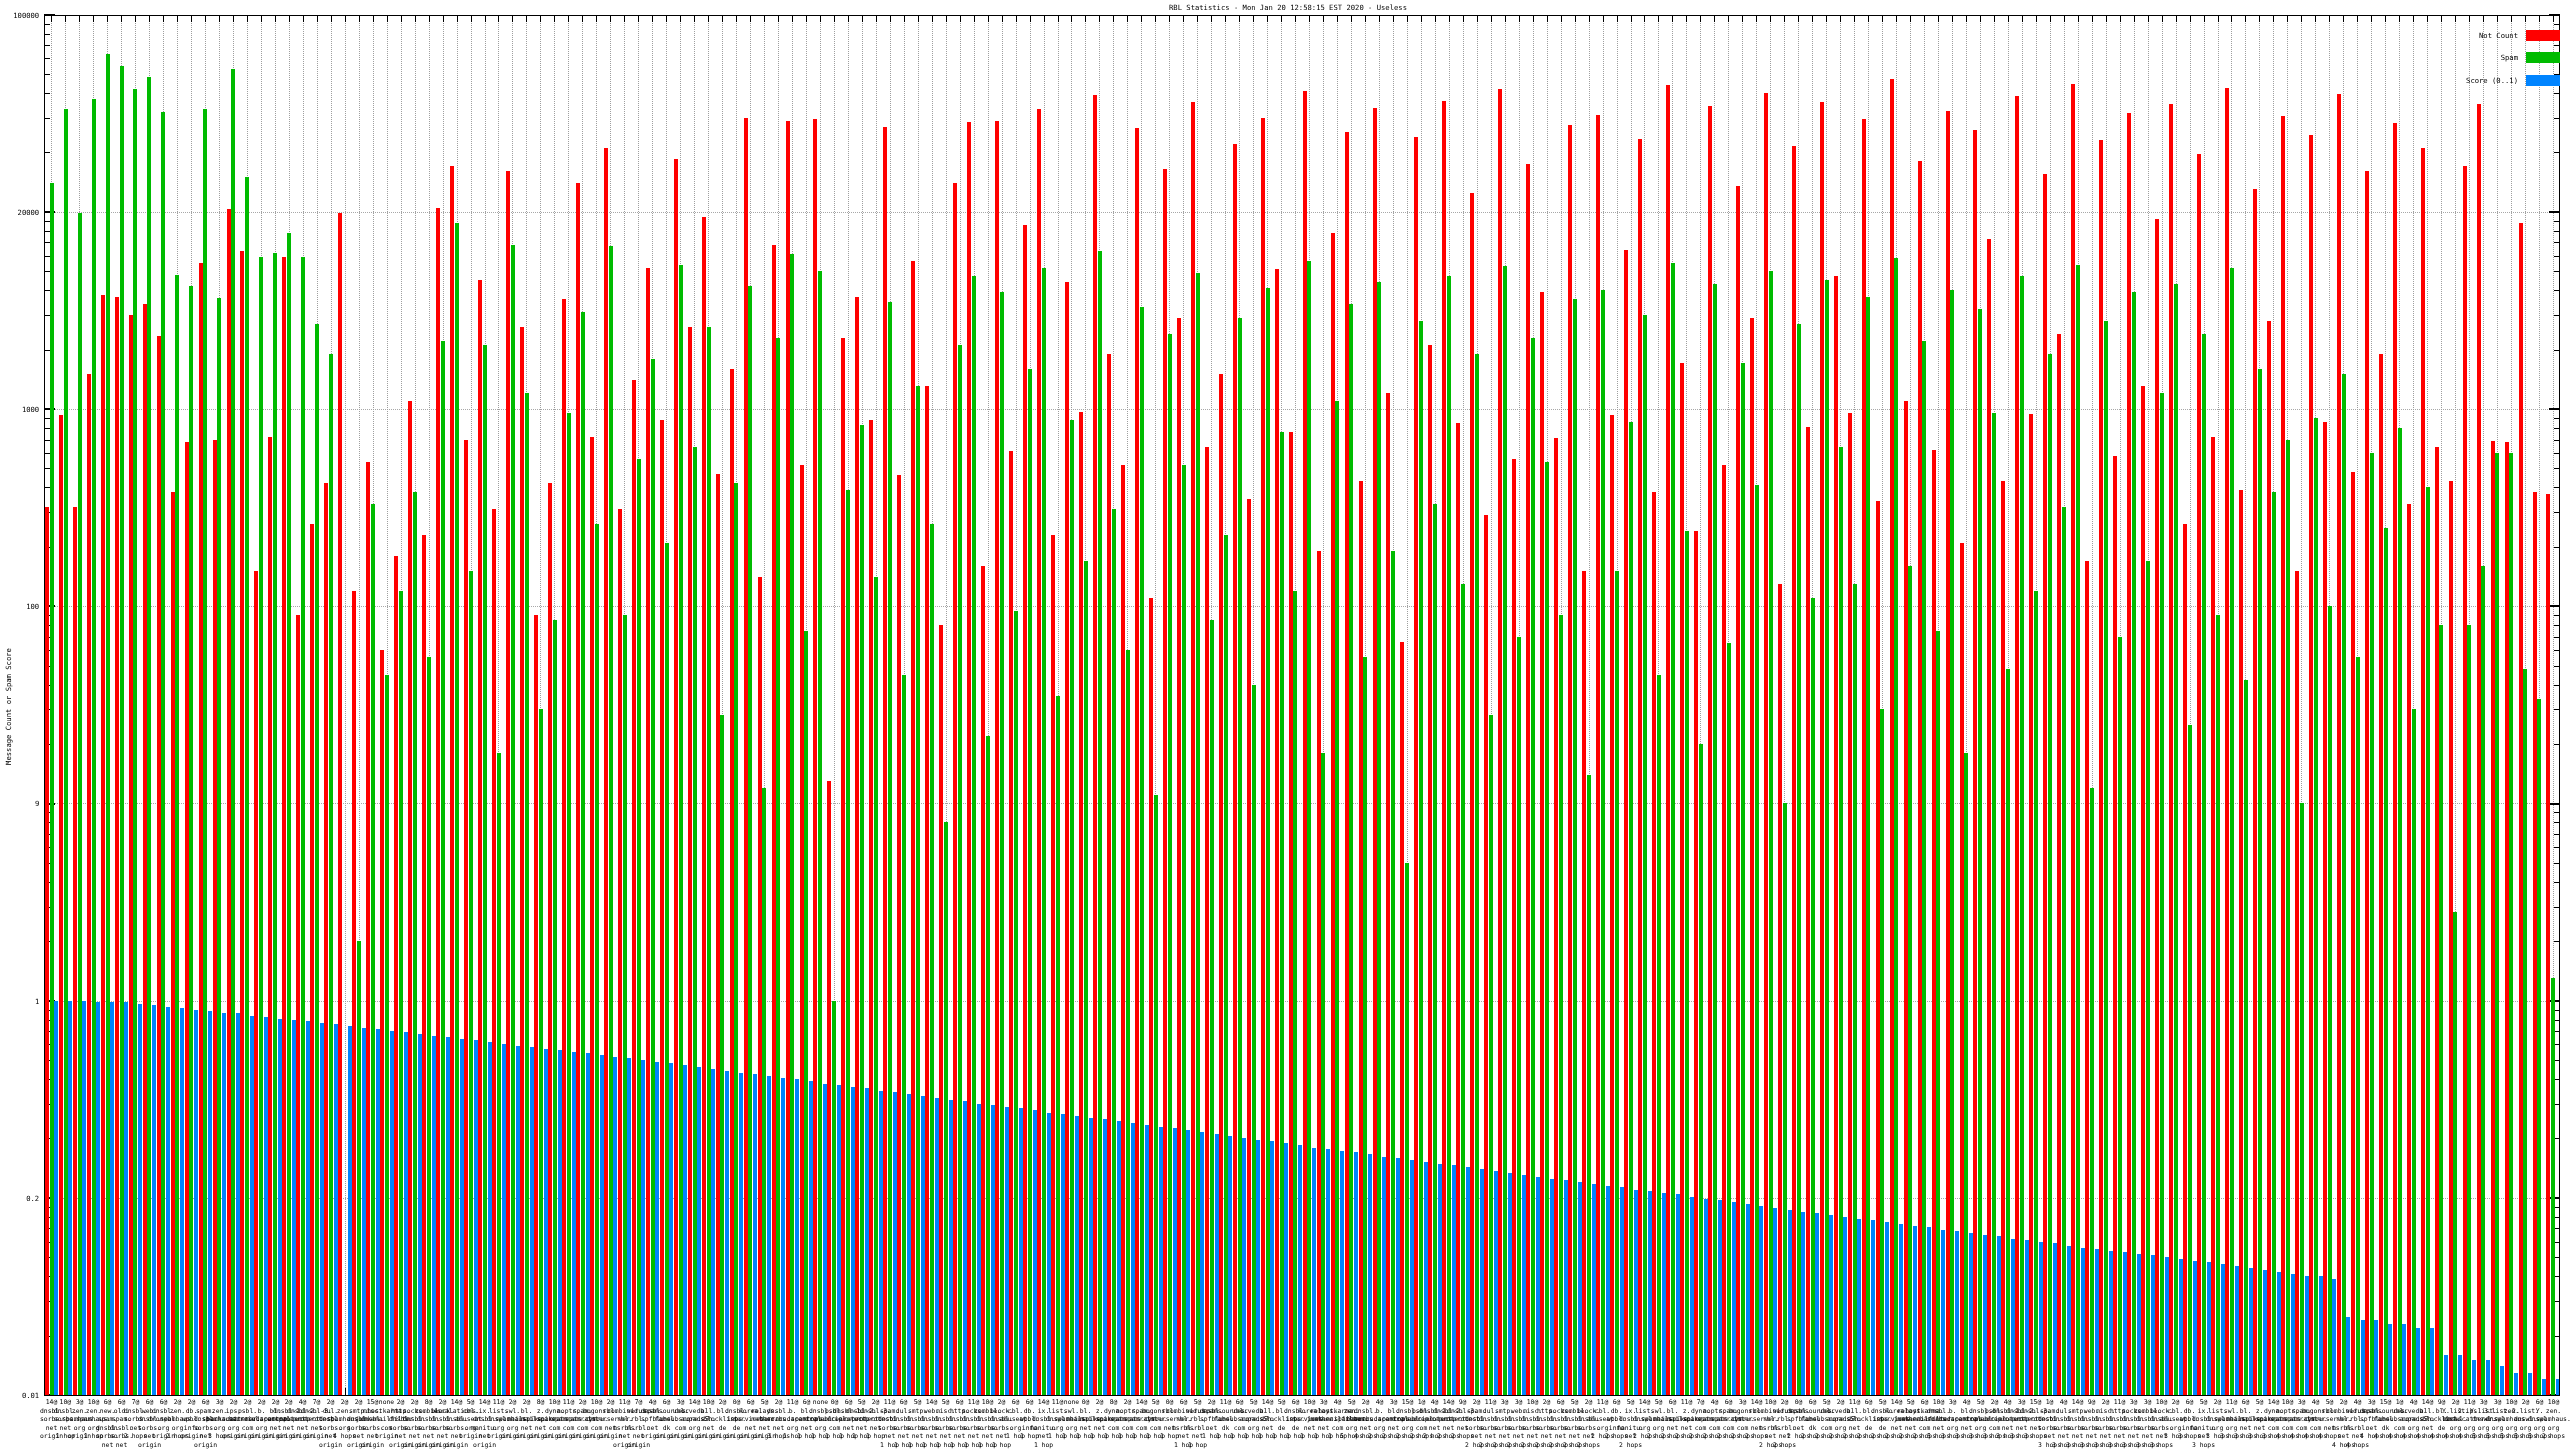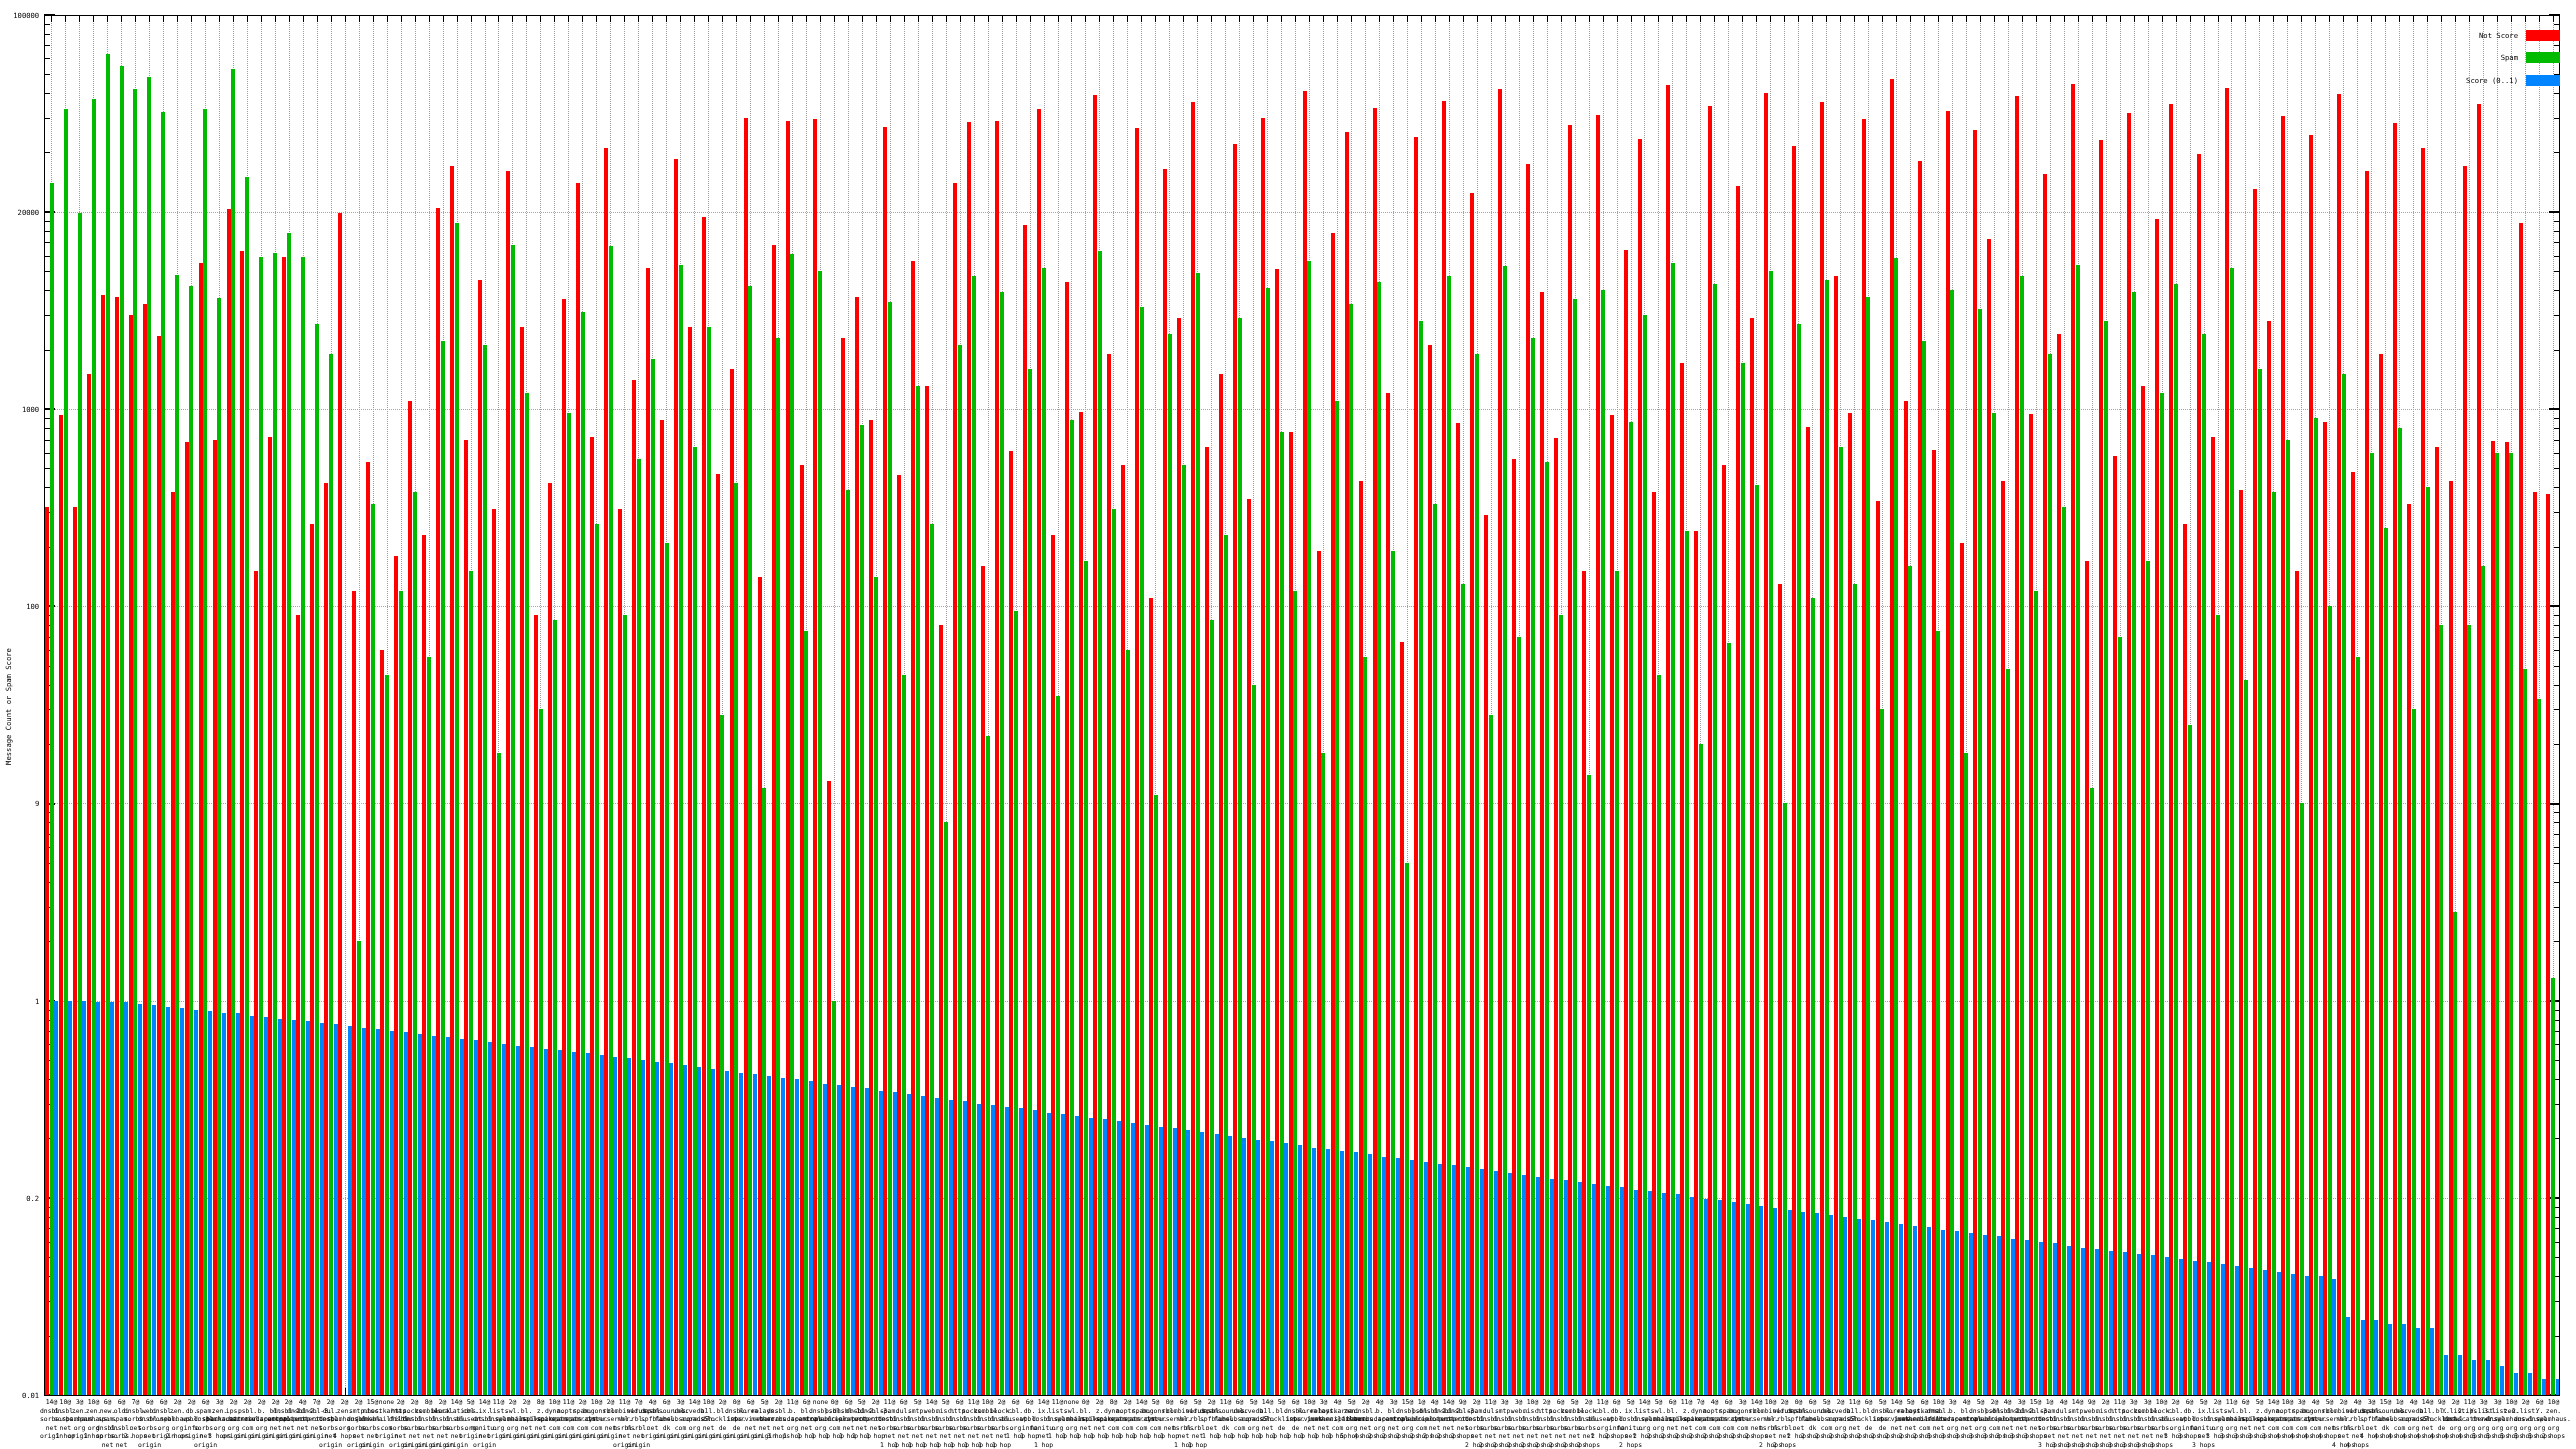--- a/index.html
+++ b/index.html
@@ -14,20 +14,21 @@
   .gridh{position:absolute;border-top:1.6px dotted #a8a8a8;height:0;}
   #legend{position:absolute;top:24px;right:16px;text-align:right;}
   .lrow{height:22.5px;display:flex;align-items:center;justify-content:flex-end;font-size:7.2px;}
   .lrow .ltxt{margin-right:8px;white-space:pre;}
   .sw{display:inline-block;width:34px;height:11.3px;background:#ccc;}
 </style>
 </head>
 <body>
 
 <div id="chart">
+  <div class="title">RBL Statistics - Mon Jan 20 12:58:15 EST 2020 - Useless</div>
   <div class="ylab">Message Count or Spam Score</div>
   <div id="plot">
       <div class="abs gridh" style="left: 44px; top: 212px; width: 2516px; height: 0px; border-top: 1.6px dotted rgb(168, 168, 168);"></div>
       <div class="abs gridh" style="left: 44px; top: 409px; width: 2516px; height: 0px; border-top: 1.6px dotted rgb(168, 168, 168);"></div>
       <div class="abs gridh" style="left: 44px; top: 606px; width: 2516px; height: 0px; border-top: 1.6px dotted rgb(168, 168, 168);"></div>
       <div class="abs gridh" style="left: 44px; top: 803px; width: 2516px; height: 0px; border-top: 1.6px dotted rgb(168, 168, 168);"></div>
       <div class="abs gridh" style="left: 44px; top: 1001px; width: 2516px; height: 0px; border-top: 1.6px dotted rgb(168, 168, 168);"></div>
       <div class="abs gridh" style="left: 44px; top: 1198px; width: 2516px; height: 0px; border-top: 1.6px dotted rgb(168, 168, 168);"></div>
       <div class="abs" style="left: 51px; top: 22.5px; width: 0px; height: 1373px; border-left: 0.8px dotted rgb(158, 158, 158);"></div>
       <div class="abs" style="left: 51px; top: 14.5px; width: 0.8px; height: 7.2px; background: rgb(0, 0, 0);"></div>
@@ -2194,21 +2195,21 @@
       <div class="abs" style="left: 2533px; top: 492px; width: 4px; height: 903px; background: rgb(255, 0, 0);"></div>
       <div class="abs" style="left: 2537px; top: 699px; width: 4px; height: 696px; background: rgb(0, 187, 0);"></div>
       <div class="abs" style="left: 2542px; top: 1379px; width: 4px; height: 15.6px; background: rgb(0, 132, 255);"></div>
       <div class="abs" style="left: 2546px; top: 494px; width: 4px; height: 901px; background: rgb(255, 0, 0);"></div>
       <div class="abs" style="left: 2551px; top: 978px; width: 4px; height: 417px; background: rgb(0, 187, 0);"></div>
       <div class="abs" style="left: 2556px; top: 1379px; width: 4px; height: 15.6px; background: rgb(0, 132, 255);"></div>
       <div class="abs" style="left: 44px; top: 14.5px; width: 2516px; height: 1381px; border: 1.6px solid rgb(0, 0, 0); box-sizing: border-box;"></div>
     </div>
   <div id="legend">
     <div class="lrow">
-      <span class="ltxt">Not Score</span>
+      <span class="ltxt">Not Count</span>
       <span class="sw" style="background: rgb(255, 0, 0);"></span>
     </div>
     <div class="lrow">
       <span class="ltxt">Spam</span>
       <span class="sw" style="background: rgb(0, 187, 0);"></span>
     </div>
     <div class="lrow">
       <span class="ltxt">Score (0..1)</span>
       <span class="sw" style="background: rgb(0, 132, 255);"></span>
     </div>

